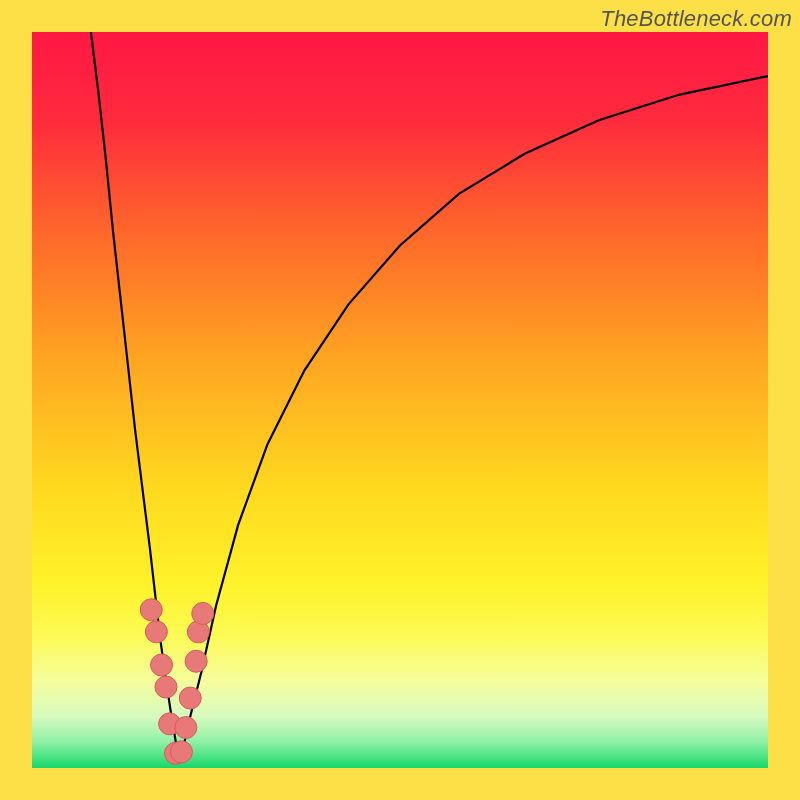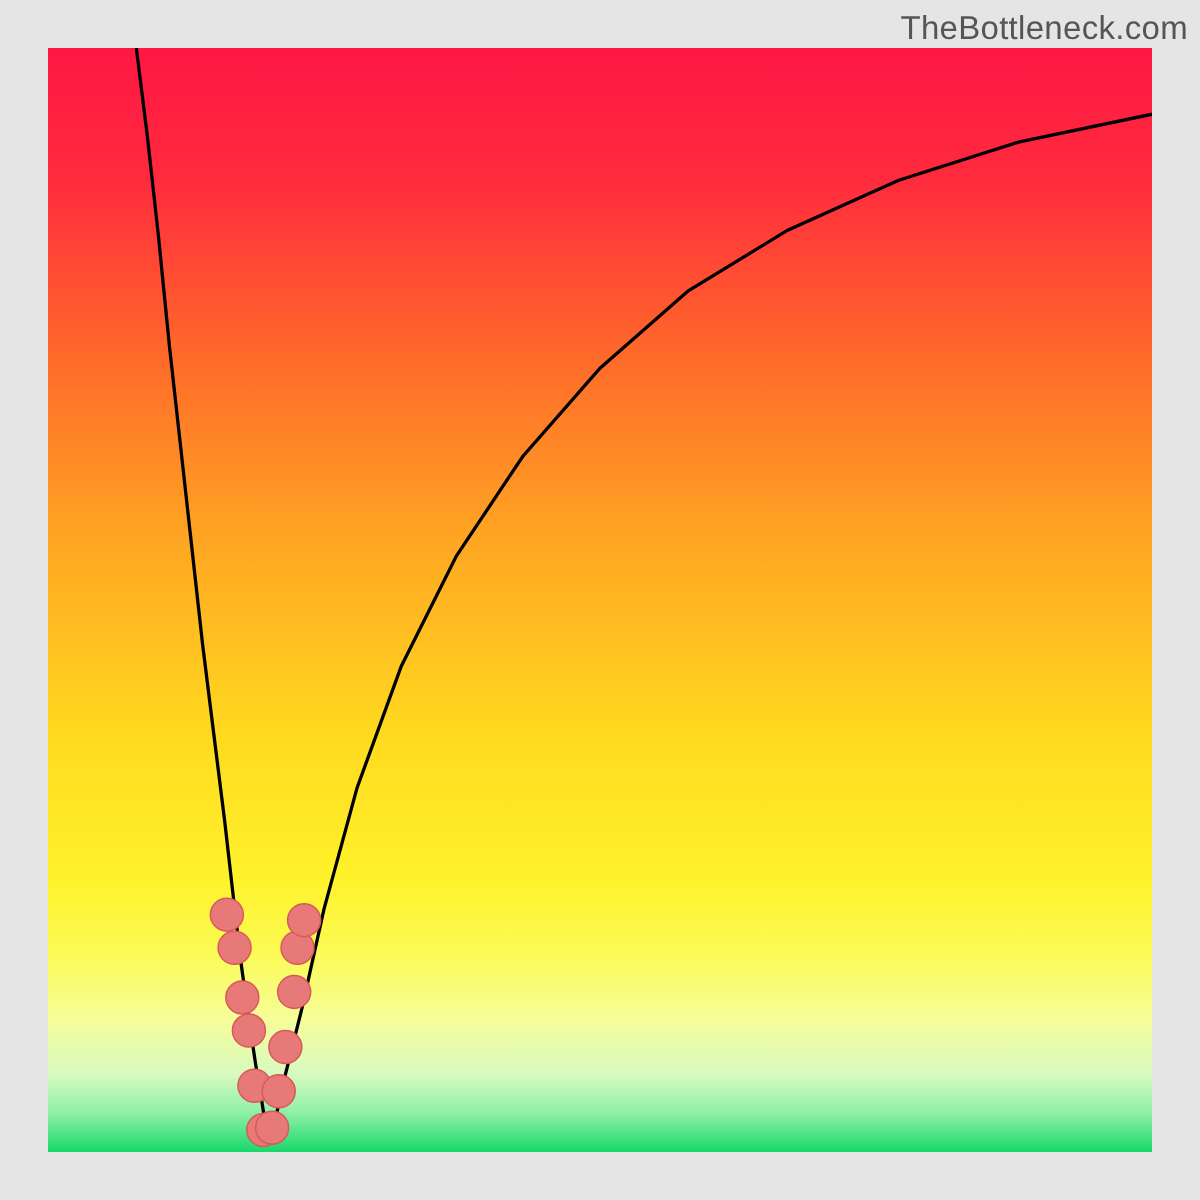--- a/index.html
+++ b/index.html
@@ -9,21 +9,22 @@
     height: 800px;
     overflow: hidden;
     background: #000;
     font-family: Arial, Helvetica, sans-serif;
   }
   .frame {
     position: absolute;
     left: 0; top: 0;
     width: 800px;
     height: 800px;
-    background: #e5e5e5;
+    background: #fde047;
+    font-style: italic;
   }
   .plot {
     position: absolute;
     left: 32px;
     top: 32px;
     width: 736px;
     height: 736px;
     overflow: hidden;
   }
   .attrib {

